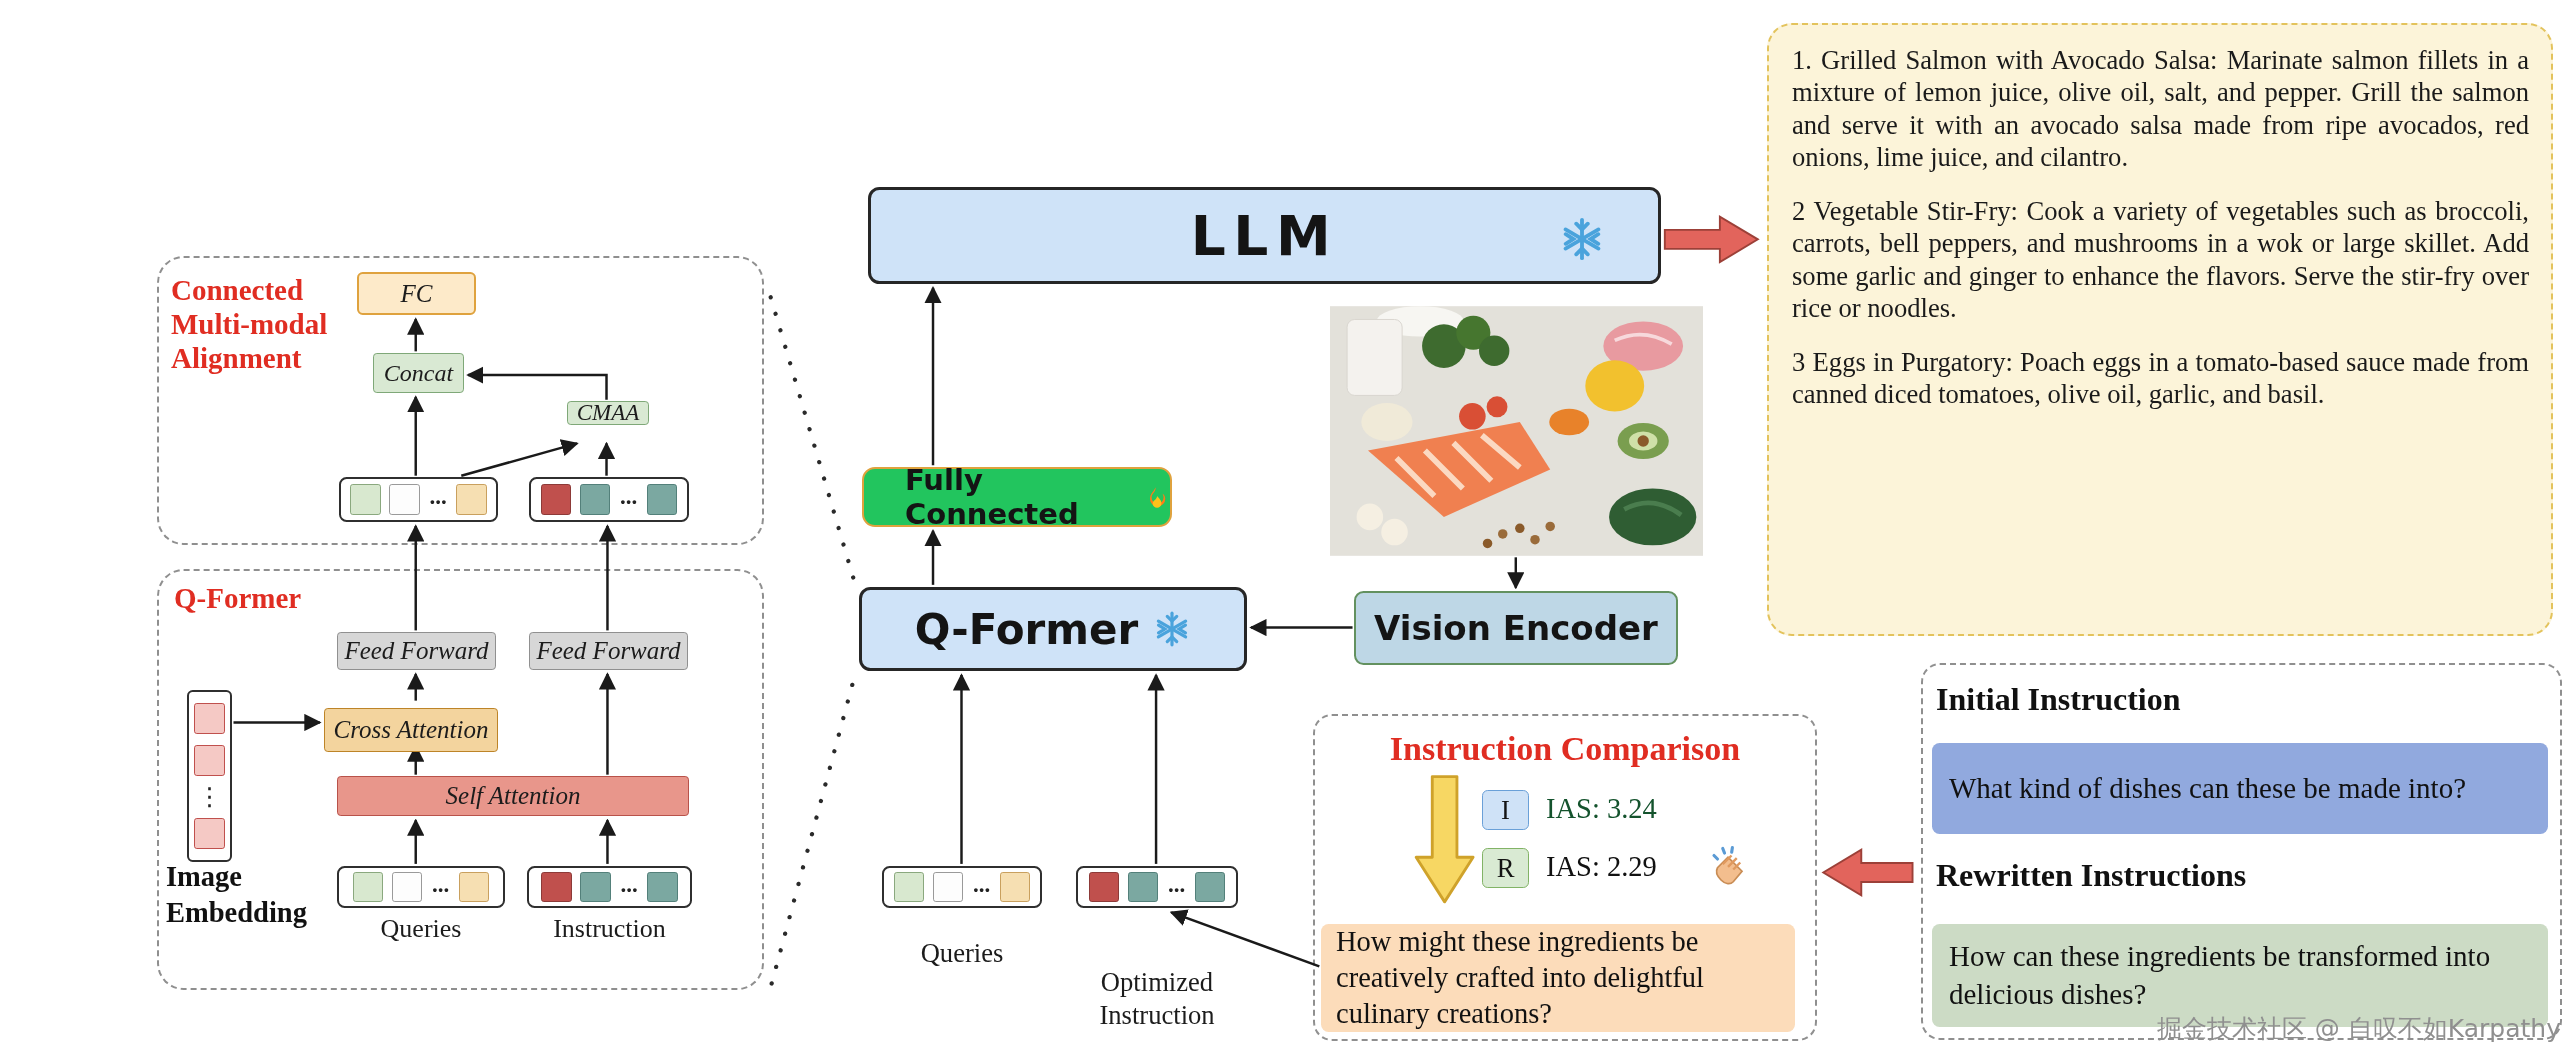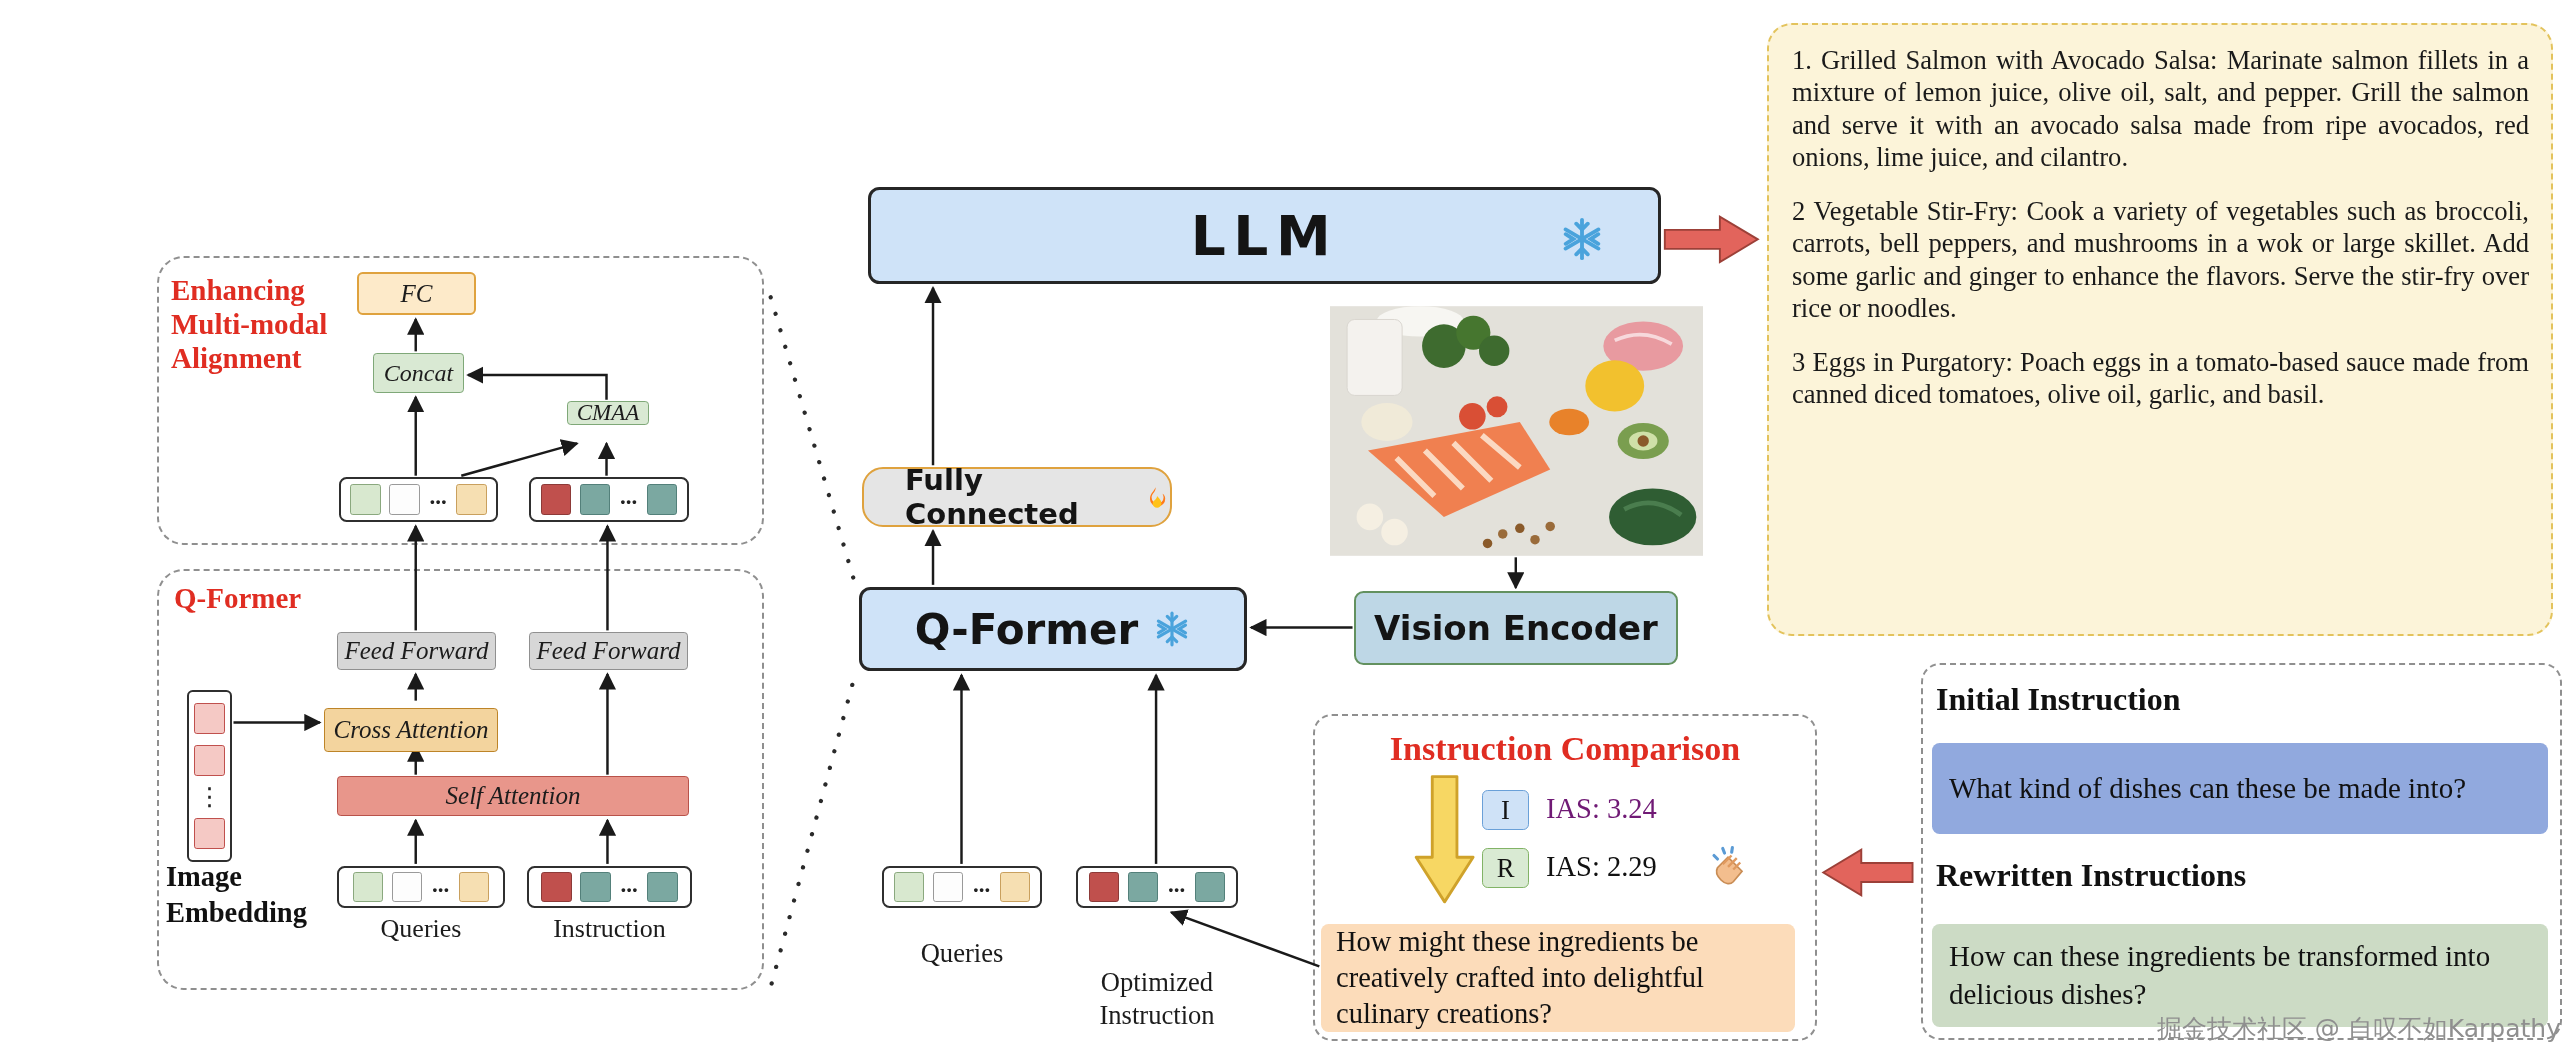--- a/index.html
+++ b/index.html
@@ -7,21 +7,21 @@
         font-family:"Liberation Serif","DejaVu Serif",serif;}
   .abs{position:absolute;box-sizing:border-box;}
 
   .panel{border:2.8px dashed #8f8f8f;border-radius:26.6px;background:transparent;z-index:1;}
   .panel-white{background:#ffffff;}
   .wires{position:absolute;left:0;top:0;z-index:5;pointer-events:none;}
 
   .node{display:flex;align-items:center;justify-content:center;z-index:10;color:#141414;}
   .frozen-box{background:#cfe3f8;border:3.3px solid #262626;border-radius:11.4px;
               font-family:"DejaVu Sans","Liberation Sans",sans-serif;font-weight:600;}
-  .fc-box{background:#e5e5e5;border:2.8px solid #dfa23e;border-radius:21px;
+  .fc-box{background:#22c55e;border:2.8px solid #dfa23e;border-radius:13px;
           font-family:"DejaVu Sans","Liberation Sans",sans-serif;font-weight:600;padding-left:41px;}
   .vision-box{background:#bed7e6;border:2.8px solid #63915f;border-radius:9.5px;
           font-family:"DejaVu Sans","Liberation Sans",sans-serif;font-weight:600;}
 
   .comp{display:flex;align-items:center;justify-content:center;font-size:25px;color:#1c1c1c;
         z-index:10;border-radius:3.8px;font-style:italic;}
   .ff{background:#d7d7d7;border:1.9px solid #909090;}
   .ca{background:#f3d49e;border:1.9px solid #bd8428;}
   .sa{background:#e8968b;border:1.9px solid #b8524a;}
   .fcsmall{background:#fdeac9;border:2.4px solid #dfa23e;border-radius:5.7px;}
@@ -101,21 +101,21 @@
       <path d="M813,1036 L901,710"></path>
     </g>
 
     <polygon points="1754,242 1812,242 1812,228 1852,252 1812,276 1812,262 1754,262" fill="#e2645c" stroke="#9c4038" stroke-width="2"></polygon>
     <polygon points="2015,909 1961,909 1961,895 1921,919 1961,943 1961,929 2015,929" fill="#e2645c" stroke="#9c4038" stroke-width="2"></polygon>
 
     <polygon points="1509,818 1535,818 1535,903 1552,903 1522,950 1492,903 1509,903" fill="#f7d763" stroke="#cfa22a" stroke-width="3" stroke-linejoin="round"></polygon>
   </svg>
 
   <div class="abs red-title" style="left:171px;top:273px;width:209px;">
-    <div>Enhancing</div>
+    <div>Connected</div>
     <div>Multi-modal</div>
     <div>Alignment</div>
   </div>
   <div class="abs comp fcsmall" style="left:357px;top:272px;width:119px;height:43px;">
       <span>FC</span>
     </div>
   <div class="abs comp greenop" style="left:373px;top:353px;width:91px;height:40px;font-size:24px;">
       <span>Concat</span>
     </div>
   <div class="abs comp greenop" style="left:567px;top:401px;width:82px;height:24px;font-size:23px;">
@@ -264,21 +264,21 @@
     <p>1. Grilled Salmon with Avocado Salsa: Marinate salmon fillets in a mixture of lemon juice, olive oil, salt, and pepper. Grill the salmon and serve it with an avocado salsa made from ripe avocados, red onions, lime juice, and cilantro.</p>
     <p>2 Vegetable Stir-Fry: Cook a variety of vegetables such as broccoli, carrots, bell peppers, and mushrooms in a wok or large skillet. Add some garlic and ginger to enhance the flavors. Serve the stir-fry over rice or noodles.</p>
     <p>3 Eggs in Purgatory: Poach eggs in a tomato-based sauce made from canned diced tomatoes, olive oil, garlic, and basil.</p>
   </div>
 
   <div class="abs red-title" style="left:1332px;top:729px;width:466px;text-align:center;font-size:34px;">Instruction Comparison</div>
 
   <div class="abs node" style="left:1482px;top:790px;width:47px;height:40px;background:#cfe2f7;border:1.9px solid #6aa0d8;border-radius:5.7px;font-size:26.6px;">
       <span>I</span>
     </div>
-  <div class="abs" style="left:1546px;top:793px;font-size:28.5px;color:#701a75;z-index:10;">IAS: 3.24</div>
+  <div class="abs" style="left:1546px;top:793px;font-size:28.5px;color:#14532d;z-index:10;">IAS: 3.24</div>
 
   <div class="abs node" style="left:1482px;top:848px;width:47px;height:40px;background:#d9ead3;border:1.9px solid #82b366;border-radius:5.7px;font-size:26.6px;">
       <span>R</span>
     </div>
   <div class="abs" style="left:1546px;top:851px;font-size:28.5px;color:#111;z-index:10;">IAS: 2.29</div>
 
   <svg class="abs" style="left:1707px;top:845px;z-index:10;" width="42" height="42" viewBox="0 0 24 24">
     <path d="M6 13c-1.2 2.2 0 5 2 7s5 3 7 1l5-6-8-8-6 6z" fill="#f3be8e" stroke="#c98d55" stroke-width="1"></path>
     <path d="M9 11l5-5M12 12.5l5-5M15 14l4-4" stroke="#e09a5f" stroke-width="1.4" fill="none"></path>
     <path d="M4 6l2 2M9 2l1 2.6M14.5 1.5l-.4 2.6" stroke="#5b9bd5" stroke-width="1.8" stroke-linecap="round"></path>

